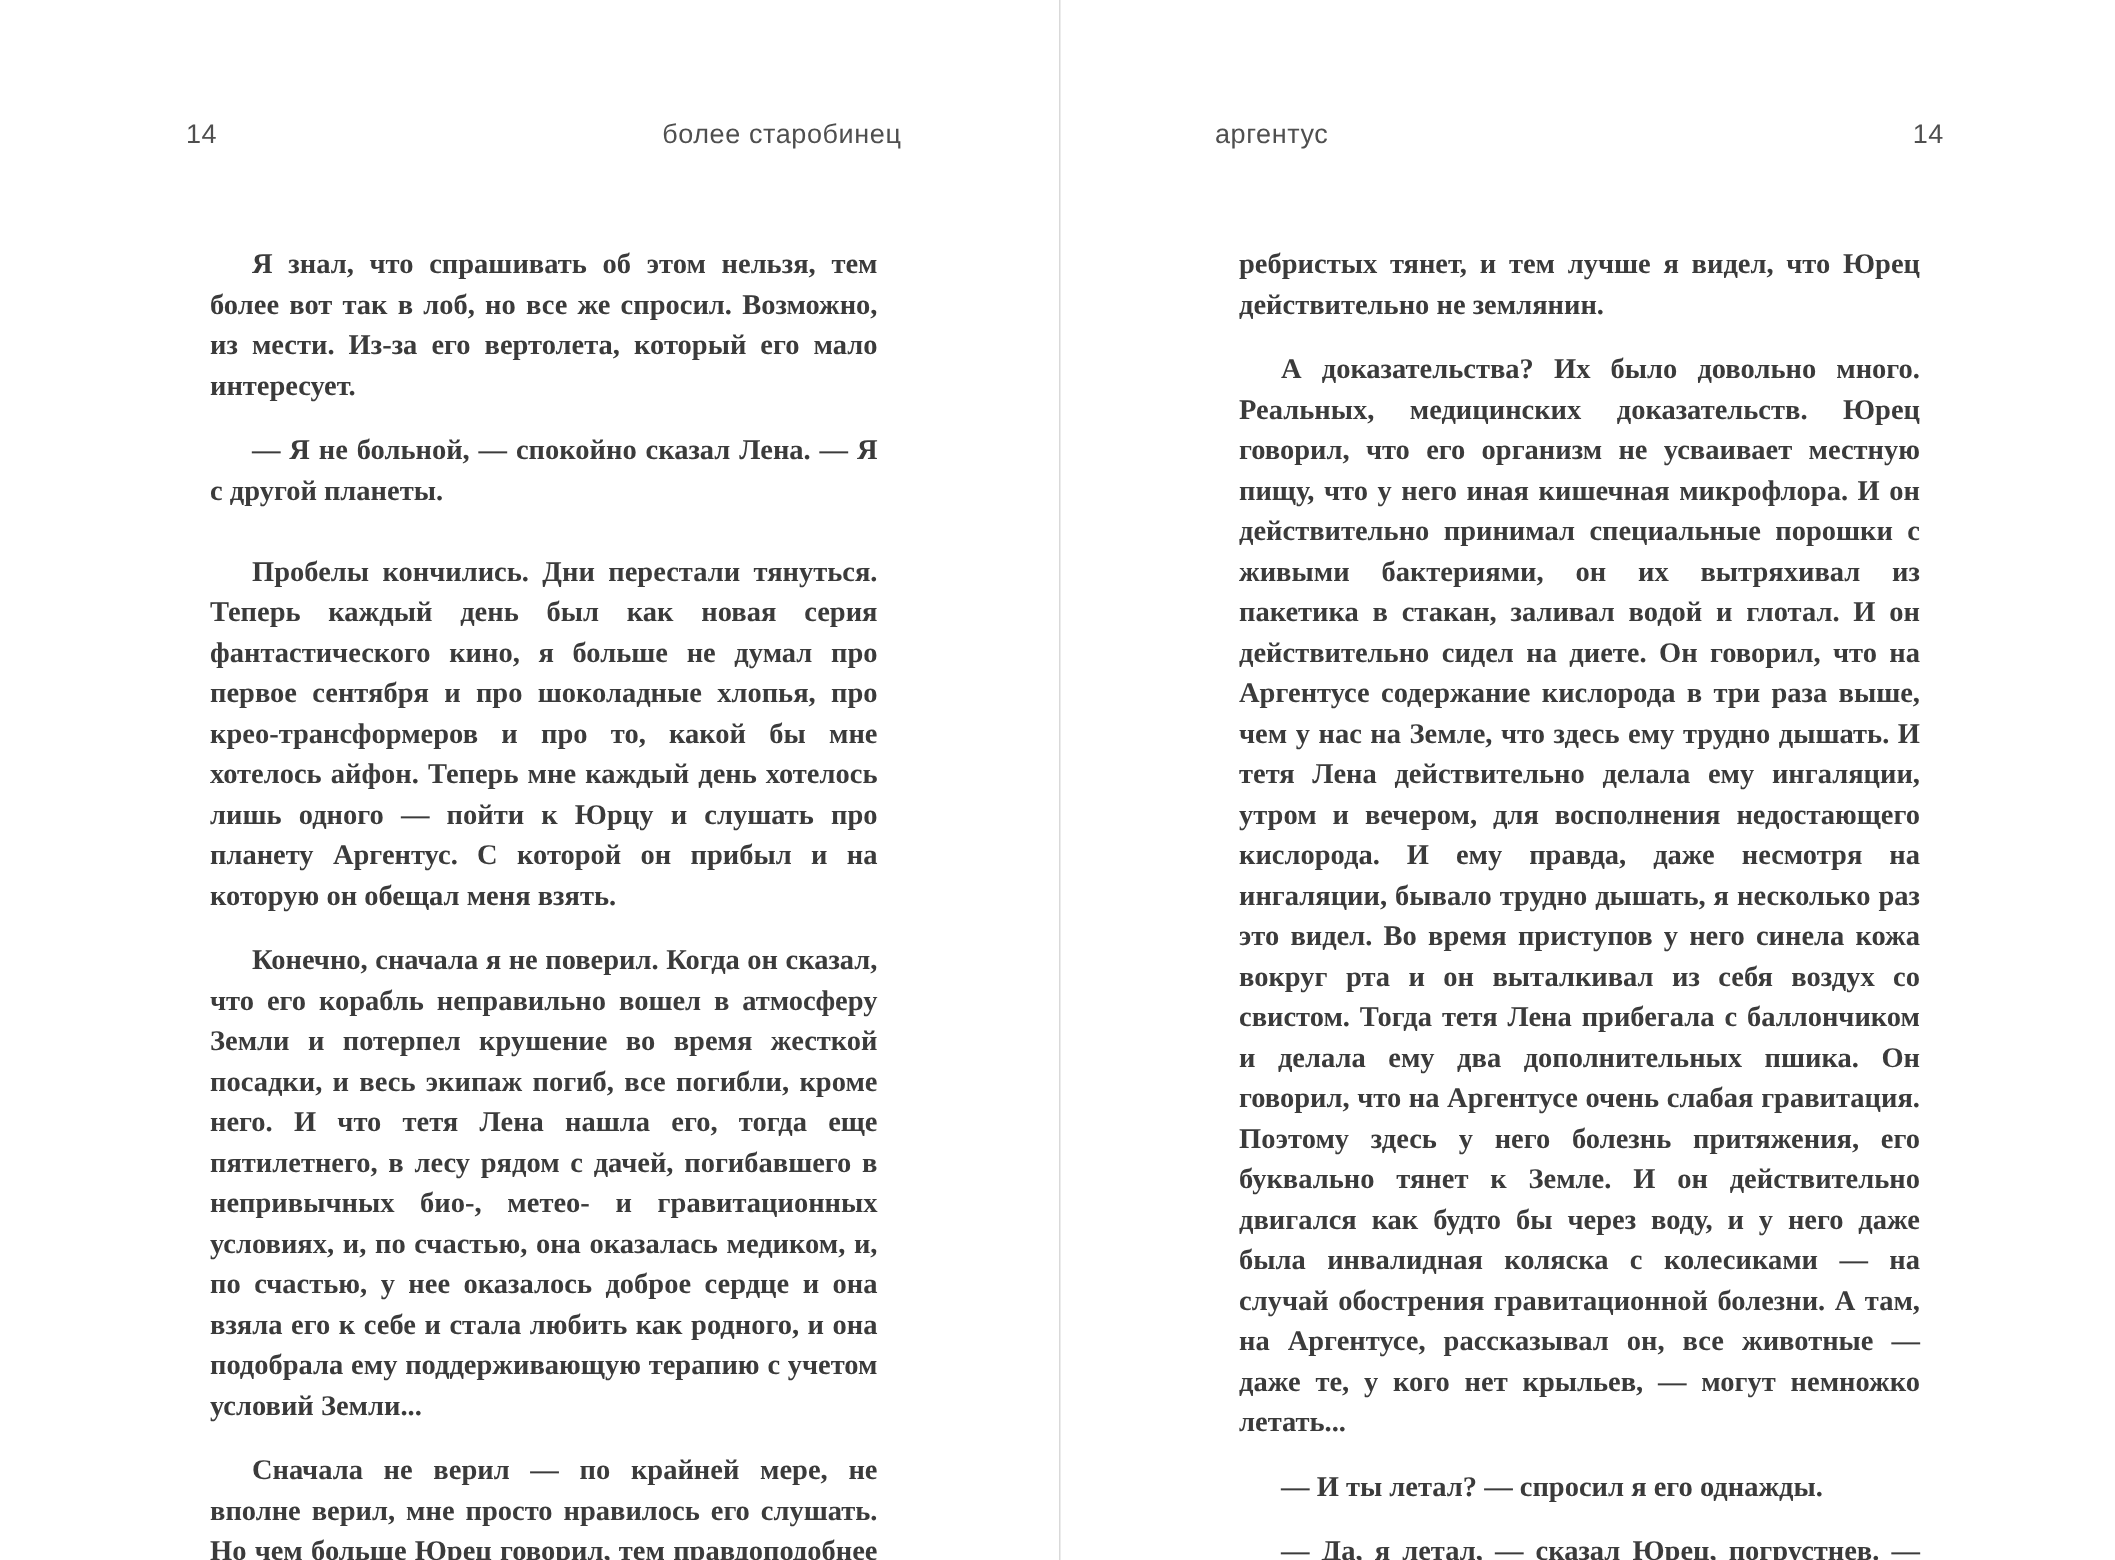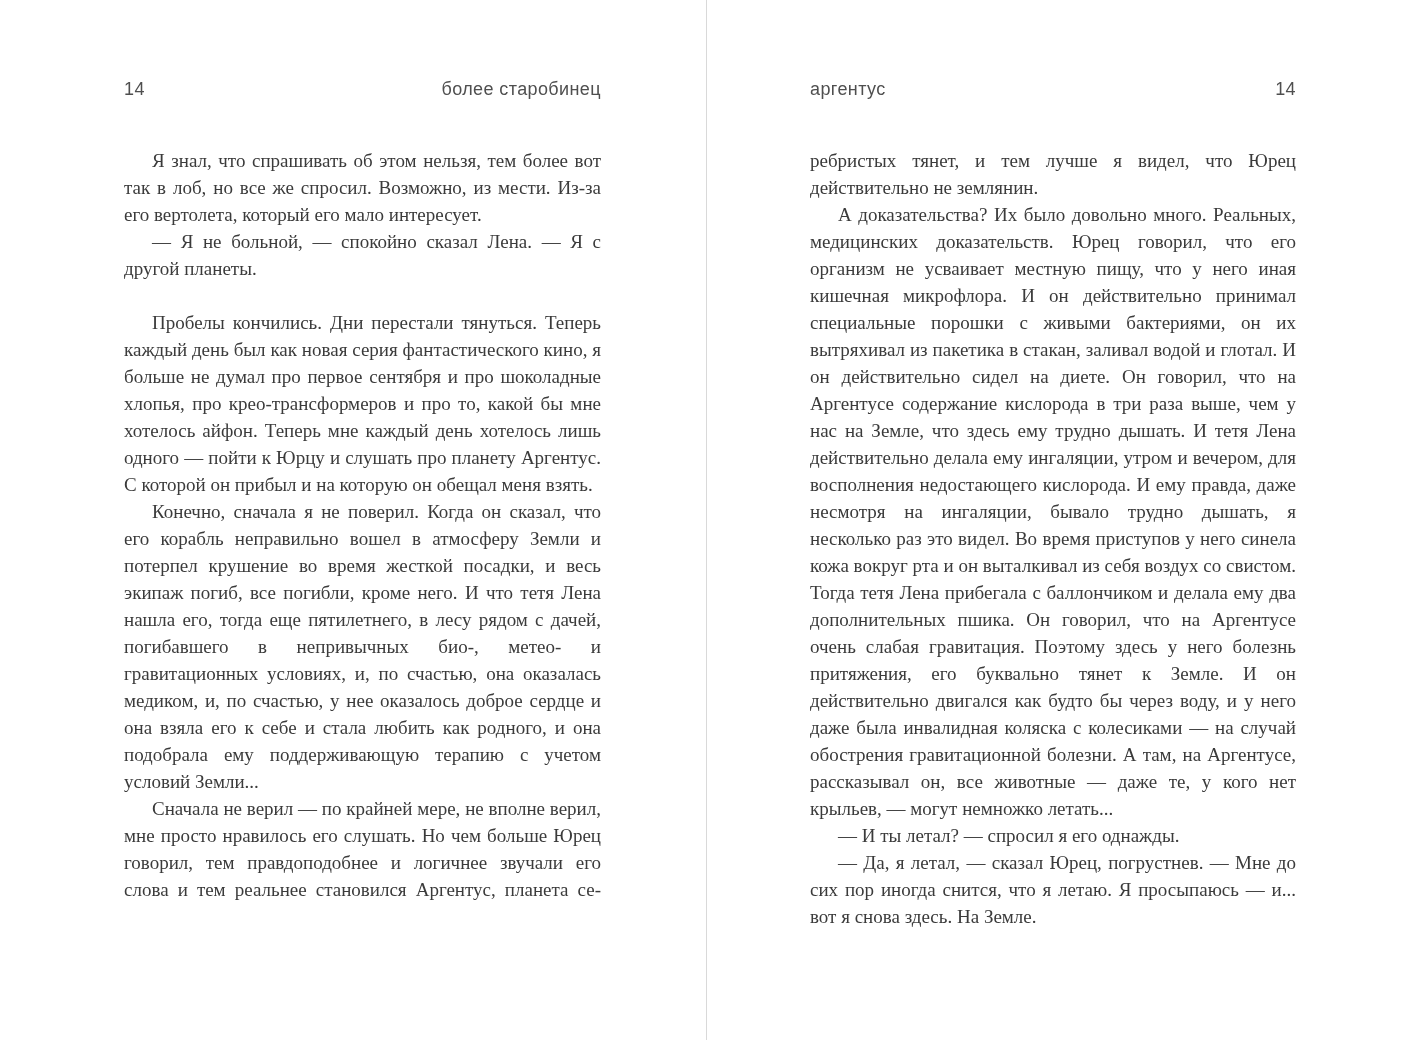--- a/index.html
+++ b/index.html
@@ -56,21 +56,21 @@
     font-size: 19px;
     line-height: 27px;
     color: var(--body-text);
     text-align: justify;
     hyphens: auto;
     -webkit-hyphens: auto;
   }
   .page-left  .text-column { left: 124px; width: 477px; }
   .page-right .text-column { left: 103px; width: 486px; }
 
-  p.para { margin: 0; padding: 0; }
+  p.para { margin: 16px; padding: 0; font-weight: bold; }
   p.indent { text-indent: 28px; }
   p.space-before { margin-top: 27px; }
   p.justify-last { text-align-last: justify; }
 </style>
 </head>
 <body>
 
 <div class="spread">
 
   <div class="divider"></div>

